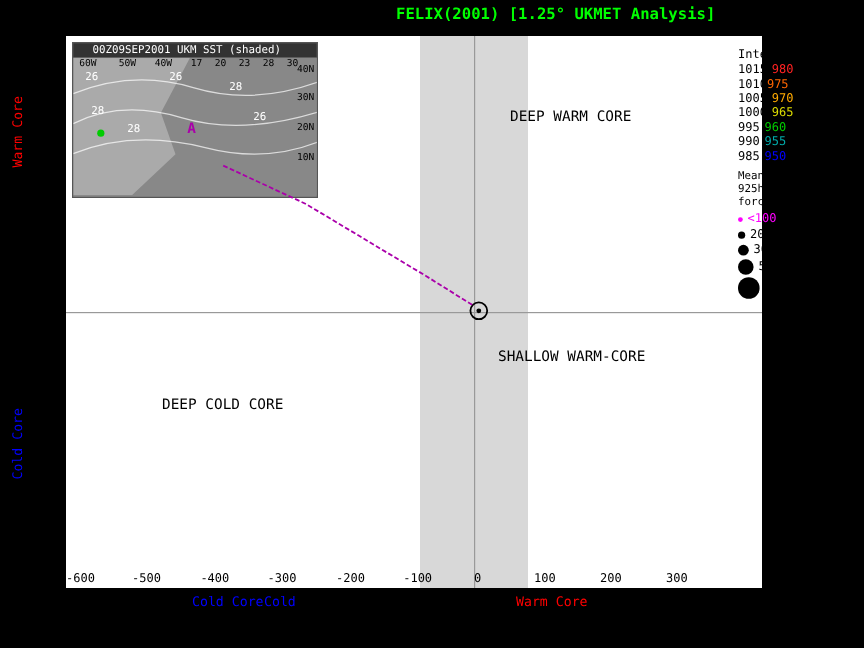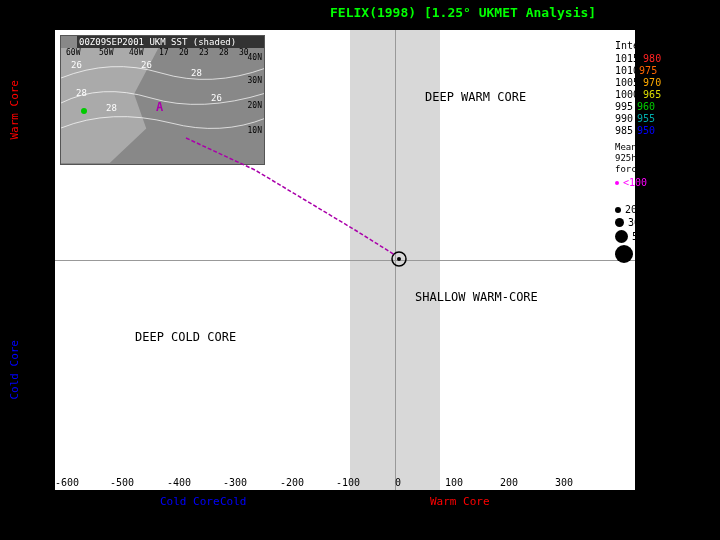--- a/index.html
+++ b/index.html
@@ -44,21 +44,21 @@
       color: #000;
       font-size: 10px;
       font-family: monospace;
     }
   </style>
 </head>
 <body>
 
 <div id="main-container">
 
-  <div id="title">FELIX(1998) [1.25° UKMET Analysis]</div>
+  <div id="title">FELIX(2001) [1.25° UKMET Analysis]</div>
 
   <div style="position:absolute;top:18px;left:310px;color:#000;font-size:11px;font-family:monospace;">Start (A): 00Z09SEP2001 (Sun)</div>
   <div style="position:absolute;top:30px;left:310px;color:#000;font-size:11px;font-family:monospace;">End (Z): 00Z21SEP2001 (Fri)</div>
 
   <div id="chart-area">
 
     <div style="position:absolute;left:295px;top:0;width:90px;height:100%;background:#d8d8d8;"></div>
 
     <div style="position:absolute;top:230px;left:0;width:100%;height:1px;background:#999;"></div>
 
@@ -96,21 +96,21 @@
       <svg width="18" height="18" viewBox="0 0 18 18">
         <circle cx="9" cy="9" r="7" fill="none" stroke="#000" stroke-width="1.5"></circle>
         <circle cx="9" cy="9" r="2" fill="#000"></circle>
       </svg>
     </div>
 
     <div style="position:absolute;left:138px;top:112px;font-size:10px;color:#aa00aa;font-family:monospace;">A</div>
 
     <div style="position:absolute;top:5px;left:5px;width:205px;height:130px;background:#888;border:1px solid #555;">
 
-      <div style="font-size:9px;color:#fff;background:#333;padding:1px 2px;font-family:monospace;margin-left:16px;">00Z09SEP2001 UKM SST (shaded)</div>
+      <div style="font-size:9px;color:#fff;background:#333;padding:1px 16px;font-family:monospace;">00Z09SEP2001 UKM SST (shaded)</div>
 
       <div style="position:relative;width:100%;height:115px;overflow:hidden;">
 
         <div style="position:absolute;inset:0;background:#888;"></div>
 
         <div style="position:absolute;top:0;left:0;width:60%;height:100%;background:#aaa;clip-path:polygon(0 0,80% 0,60% 40%,70% 70%,40% 100%,0 100%);"></div>
 
         <div style="position:absolute;top:12px;left:10px;font-size:9px;color:#fff;font-family:monospace;">26</div>
         <div style="position:absolute;top:12px;left:80px;font-size:9px;color:#fff;font-family:monospace;">26</div>
         <div style="position:absolute;top:40px;left:15px;font-size:9px;color:#fff;font-family:monospace;">28</div>
@@ -190,21 +190,21 @@
     </div>
     <div style="display:flex;gap:4px;margin-bottom:6px;">
       <span style="color:#000;font-size:10px;">985</span>
       <span style="color:#0000ff;font-size:10px;">950</span>
     </div>
 
     <div style="font-size:9px;color:#000;line-height:1.2;">Mean radius of</div>
     <div style="font-size:9px;color:#000;line-height:1.2;">925hPa gale</div>
     <div style="font-size:9px;color:#000;margin-bottom:3px;line-height:1.2;">force wind (km):</div>
 
-    <div style="display:flex;align-items:center;gap:4px;margin-bottom:16px;">
+    <div style="display:flex;align-items:center;gap:4px;margin-bottom:2px;">
       <div style="width:4px;height:4px;background:#ff00ff;border-radius:50%;"></div>
       <span style="color:#ff00ff;font-size:10px;">&lt;100</span>
     </div>
     <div style="display:flex;align-items:center;gap:4px;margin-bottom:2px;">
       <div style="width:6px;height:6px;background:#000;border-radius:50%;"></div>
       <span style="color:#000;font-size:10px;">200</span>
     </div>
     <div style="display:flex;align-items:center;gap:4px;margin-bottom:2px;">
       <div style="width:9px;height:9px;background:#000;border-radius:50%;"></div>
       <span style="color:#000;font-size:10px;">300</span>

